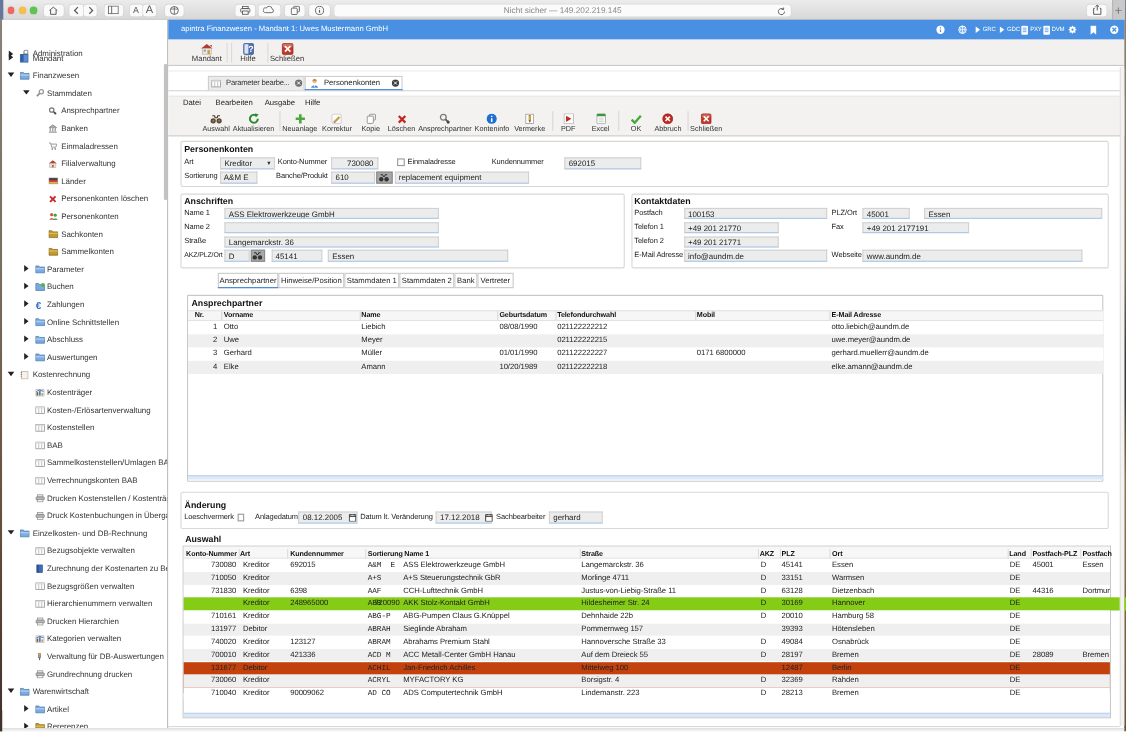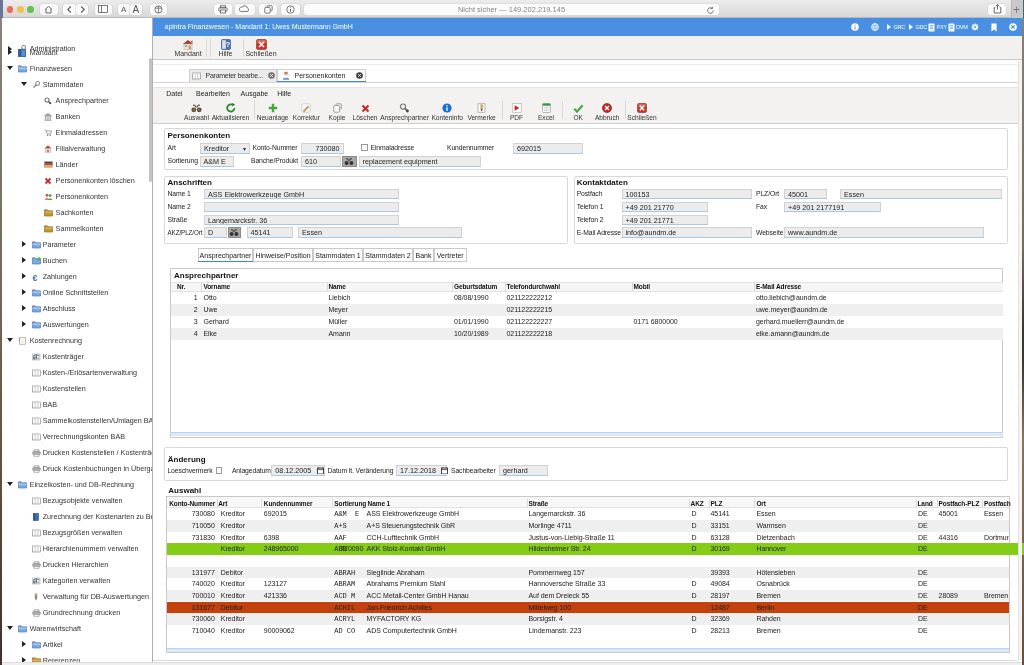--- a/index.html
+++ b/index.html
@@ -930,20 +930,34 @@
       <div class="cell" style="left:200.1px;top:2px">AKK Stolz-Kontakt GmbH</div>
       <div class="cell" style="left:362.0px;top:2px">Hildesheimer Str. 24</div>
       <div class="cell" style="left:525.1px;top:2px">D</div>
       <div class="cell" style="left:544.0px;top:2px">30169</div>
       <div class="cell" style="left:589.9px;top:2px">Hannover</div>
       <div class="cell" style="left:751.5px;top:2px">DE</div>
       <div class="cell" style="left:772.1px;top:2px"></div>
       <div class="cell" style="left:817.5px;top:2px"></div>
       <div class="cell" style="left:167.8px;top:2.2px;font-family:'Liberation Mono',monospace;font-size:7px">ABB</div>
     </div>
+<div class="ab" style="left:166.5px;top:554.8px;width:842.5px;height:11.66px;background:#fff;overflow:hidden">
+      <div class="cell" style="right:794.2px;top:2px">710161</div>
+      <div class="cell" style="left:54.3px;top:2px">Kreditor</div>
+      <div class="cell" style="left:97.3px;top:2px"></div>
+      <div class="cell" style="left:200.1px;top:2px">ABG-Pumpen Claus G.Knüppel</div>
+      <div class="cell" style="left:362.0px;top:2px">Dehnhaide 22b</div>
+      <div class="cell" style="left:525.1px;top:2px">D</div>
+      <div class="cell" style="left:544.0px;top:2px">20010</div>
+      <div class="cell" style="left:589.9px;top:2px">Hamburg 58</div>
+      <div class="cell" style="left:751.5px;top:2px">DE</div>
+      <div class="cell" style="left:772.1px;top:2px"></div>
+      <div class="cell" style="left:817.5px;top:2px"></div>
+      <div class="cell" style="left:167.8px;top:2.2px;font-family:'Liberation Mono',monospace;font-size:7px">ABG-P</div>
+    </div>
 <div class="ab" style="left:166.5px;top:566.5px;width:842.5px;height:11.66px;background:#efefef;overflow:hidden">
       <div class="cell" style="right:794.2px;top:2px">131977</div>
       <div class="cell" style="left:54.3px;top:2px">Debitor</div>
       <div class="cell" style="left:97.3px;top:2px"></div>
       <div class="cell" style="left:200.1px;top:2px">Sieglinde Abraham</div>
       <div class="cell" style="left:362.0px;top:2px">Pommernweg 157</div>
       <div class="cell" style="left:525.1px;top:2px"></div>
       <div class="cell" style="left:544.0px;top:2px">39393</div>
       <div class="cell" style="left:589.9px;top:2px">Hötensleben</div>
       <div class="cell" style="left:751.5px;top:2px">DE</div>

